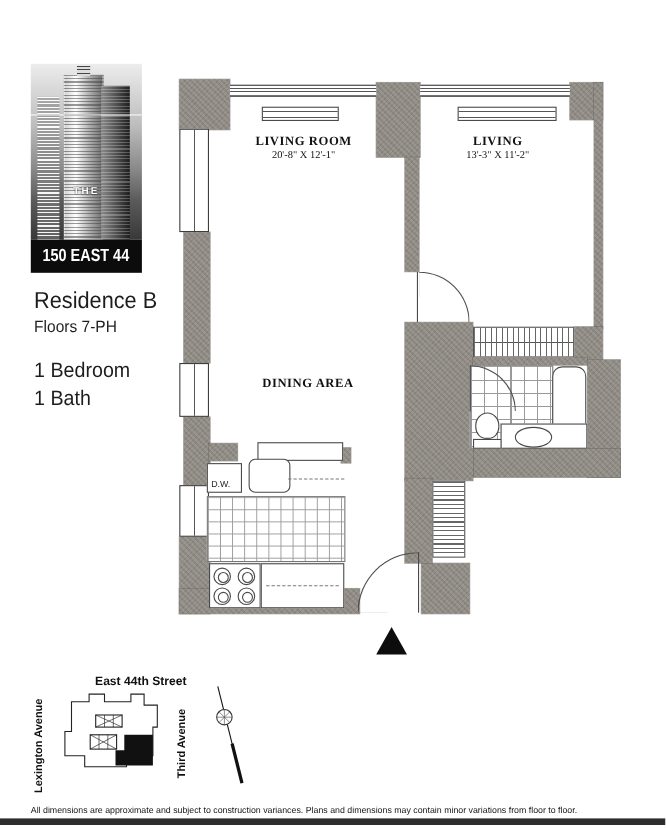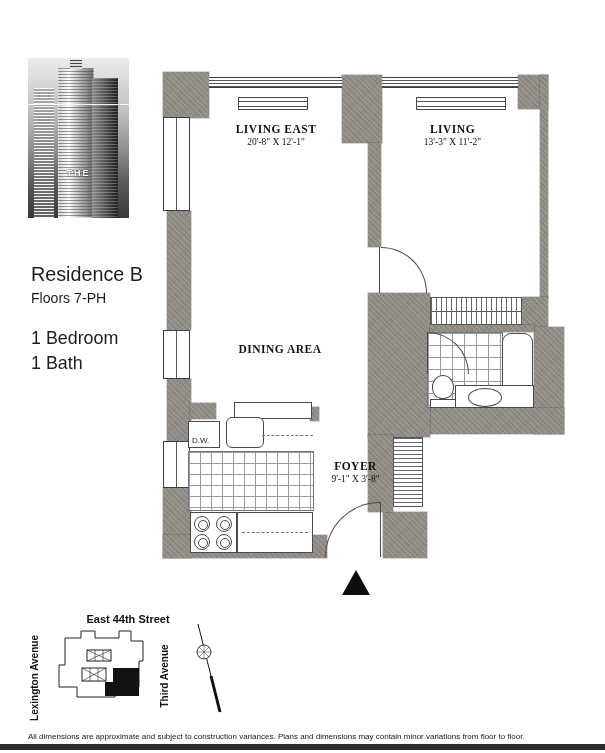--- a/index.html
+++ b/index.html
@@ -106,20 +106,23 @@
 
   <div id="logo">
     <div id="logo-art">
       <div class="tower" id="tower-left"></div>
       <div class="tower" id="tower-center"></div>
       <div class="tower" id="tower-right"></div>
       <div id="antenna"></div>
       <div id="logo-hline"></div>
       <div id="logo-the">THE</div>
     </div>
+    <div id="logo-band">
+        <span>150 EAST 44</span>
+      </div>
   </div>
 
   <div id="resi">
     <div id="resi-title">Residence B</div>
     <div id="resi-floors">Floors 7-PH</div>
     <div id="resi-bedrooms">1 Bedroom</div>
     <div id="resi-baths">1 Bath</div>
   </div>
 
   <div id="plan">
@@ -179,33 +182,29 @@
     <div class="fix" style="left:280px;top:344px;width:26px;height:9px"></div>
 
     <div class="arc-tr" style="left:231px;top:192px;width:46px;height:46px"></div>
     <div class="leaf" style="left:229px;top:192px;width:1px;height:46px"></div>
     <div class="arc-tr" style="left:277px;top:277px;width:42px;height:42px"></div>
     <div class="leaf" style="left:277px;top:277px;width:1px;height:42px"></div>
     <div class="arc-tl" style="left:175px;top:447px;width:55px;height:55px"></div>
     <div class="leaf" style="left:230px;top:447px;width:1px;height:55px"></div>
 
     <div class="plan-label" style="left:56px;top:68px;width:140px">
-      <div class="rname">LIVING EAST</div>
+      <div class="rname">LIVING ROOM</div>
       <div class="rdims">20'-8" X 12'-1"</div>
     </div>
     <div class="plan-label" style="left:240px;top:68px;width:125px">
       <div class="rname">LIVING</div>
       <div class="rdims">13'-3" X 11'-2"</div>
     </div>
     <div class="plan-label" style="left:70px;top:288px;width:120px">
       <div class="rname">DINING AREA</div>
-    </div>
-    <div class="plan-label" style="left:158px;top:405px;width:95px">
-      <div class="rname">FOYER</div>
-      <div class="rdims">9'-1" X 3'-8"</div>
     </div>
   </div>
 
   <div id="entry-triangle"></div>
 
   <div id="keymap">
     <svg width="215" height="118" viewBox="0 0 215 118">
       <text x="103" y="13" text-anchor="middle" font-size="11" font-weight="bold" fill="#111">East 44th Street</text>
       <text x="13" y="68" text-anchor="middle" font-size="10" font-weight="bold" fill="#111" transform="rotate(-90 13 68)">Lexington Avenue</text>
       <text x="143" y="66" text-anchor="middle" font-size="10" font-weight="bold" fill="#111" transform="rotate(-90 143 66)">Third Avenue</text>

